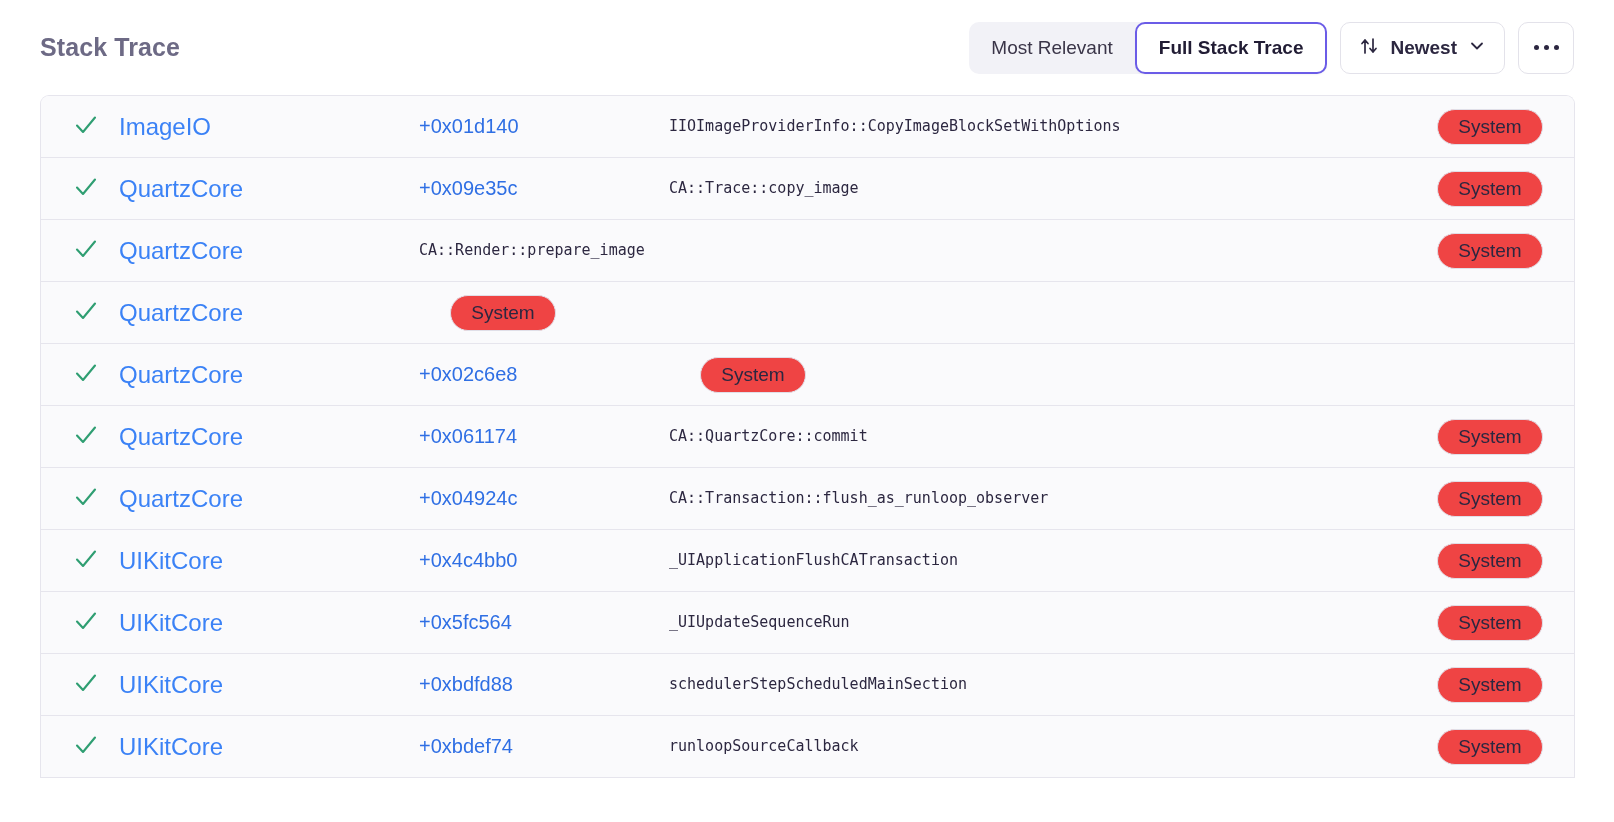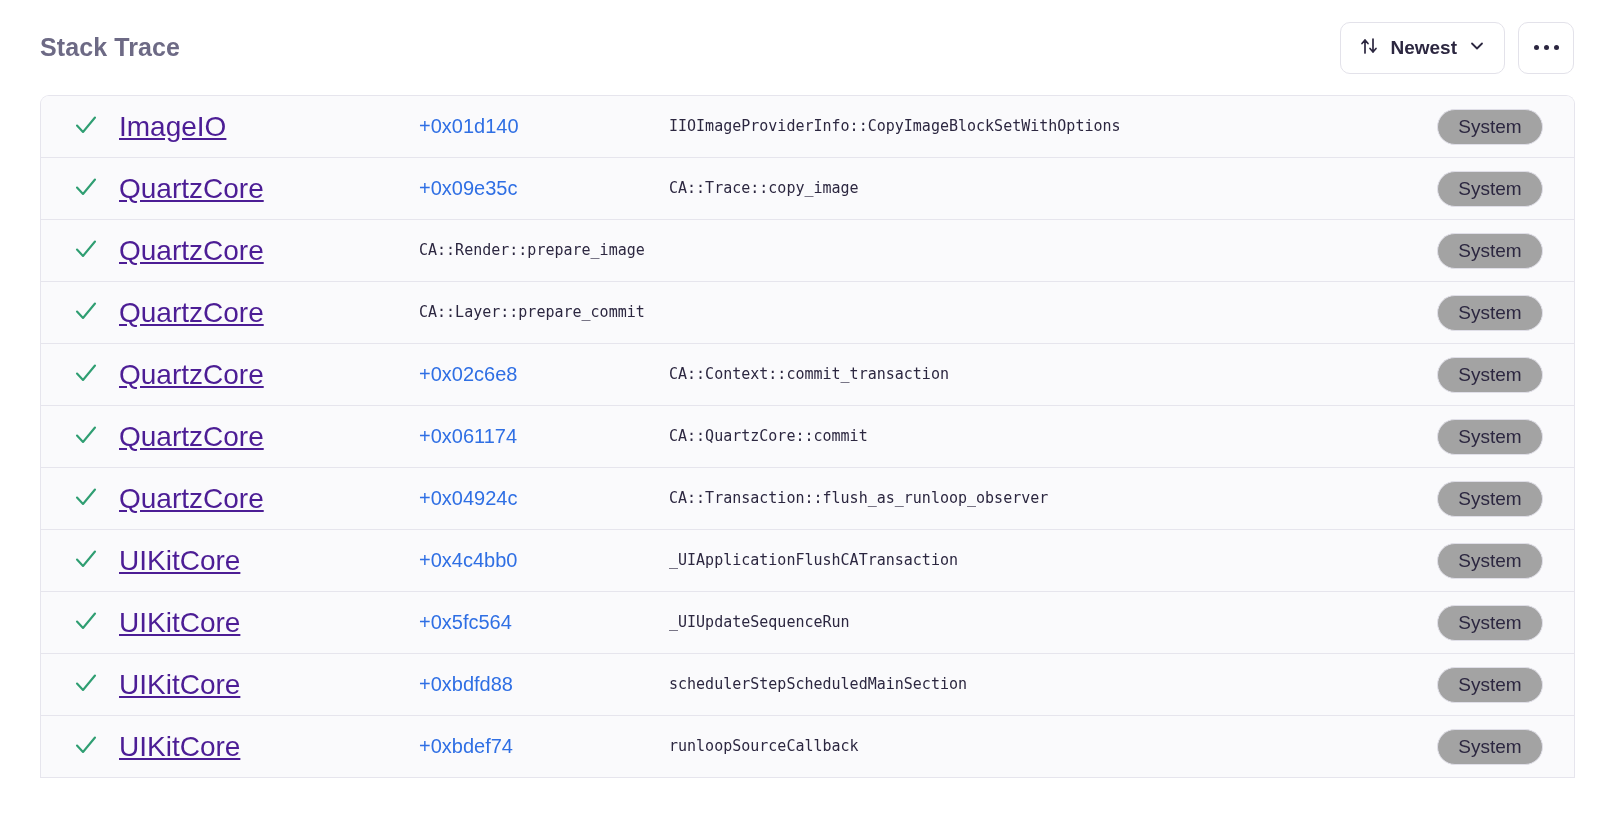--- a/index.html
+++ b/index.html
@@ -135,25 +135,24 @@
     width: 78px;
     flex: 0 0 78px;
     display: flex;
     align-items: center;
     justify-content: center;
     padding-left: 12px;
   }
   .cell-module {
     width: 300px;
     flex: 0 0 300px;
-    font-size: 28px;
-    color: #4c1d95;
+    font-size: 24px;
+    color: #3b82f6;
     white-space: nowrap;
     overflow: hidden;
-    text-decoration: underline;
   }
   .cell-offset {
     width: 250px;
     flex: 0 0 250px;
     font-size: 20px;
     color: #2f6fe4;
     white-space: nowrap;
   }
   .cell-func {
     flex: 1 1 auto;
@@ -173,38 +172,42 @@
     justify-content: center;
   }
   .badge {
     display: inline-flex;
     align-items: center;
     justify-content: center;
     height: 36px;
     padding: 0 20px;
     border: 1px solid #e0dfe8;
     border-radius: 18px;
-    background: #a3a3a3;
+    background: #ef4444;
     font-size: 19px;
     color: #2c2740;
     white-space: nowrap;
   }
   .check-icon { display: block; }
 </style>
 </head>
 <body>
 
 <div class="page">
 
   <div class="header">
     <div class="page-title">Stack Trace</div>
     <div class="header-spacer"></div>
 
     <div class="header-controls">
 
+      <div class="segmented">
+        <button class="seg-btn">Most Relevant</button>
+        <button class="seg-btn active">Full Stack Trace</button>
+      </div>
 
       <button class="sort-btn">
         <span class="icon-sort">
           <svg width="20" height="20" viewBox="0 0 20 20" aria-hidden="true">
             <path d="M6 17V4M6 4L3 7.5M6 4L9 7.5" stroke="#2c2740" stroke-width="1.7" fill="none" stroke-linecap="round" stroke-linejoin="round"></path>
             <path d="M14 3v13M14 16l3-3.5M14 16l-3-3.5" stroke="#2c2740" stroke-width="1.7" fill="none" stroke-linecap="round" stroke-linejoin="round"></path>
           </svg>
         </span>
         <span class="sort-label">Newest</span>
         <span class="icon-chev">
@@ -262,34 +265,32 @@
           <span class="badge">System</span>
         </div>
       </div>
       <div class="trace-row">
         <div class="cell-check">
           <span class="check-icon"><svg width="26" height="26" viewBox="0 0 26 26" aria-hidden="true">
               <path d="M4 13.5L10 20L22 5.5" stroke="#2f9e72" stroke-width="2.1" fill="none" stroke-linecap="round" stroke-linejoin="round"></path>
             </svg></span>
         </div>
         <div class="cell-module">QuartzCore</div>
-        <div class="cell-func">CA::Layer::prepare_commit</div>
         <div class="cell-badge">
           <span class="badge">System</span>
         </div>
       </div>
       <div class="trace-row">
         <div class="cell-check">
           <span class="check-icon"><svg width="26" height="26" viewBox="0 0 26 26" aria-hidden="true">
               <path d="M4 13.5L10 20L22 5.5" stroke="#2f9e72" stroke-width="2.1" fill="none" stroke-linecap="round" stroke-linejoin="round"></path>
             </svg></span>
         </div>
         <div class="cell-module">QuartzCore</div>
         <div class="cell-offset">+0x02c6e8</div>
-        <div class="cell-func">CA::Context::commit_transaction</div>
         <div class="cell-badge">
           <span class="badge">System</span>
         </div>
       </div>
       <div class="trace-row">
         <div class="cell-check">
           <span class="check-icon"><svg width="26" height="26" viewBox="0 0 26 26" aria-hidden="true">
               <path d="M4 13.5L10 20L22 5.5" stroke="#2f9e72" stroke-width="2.1" fill="none" stroke-linecap="round" stroke-linejoin="round"></path>
             </svg></span>
         </div>

